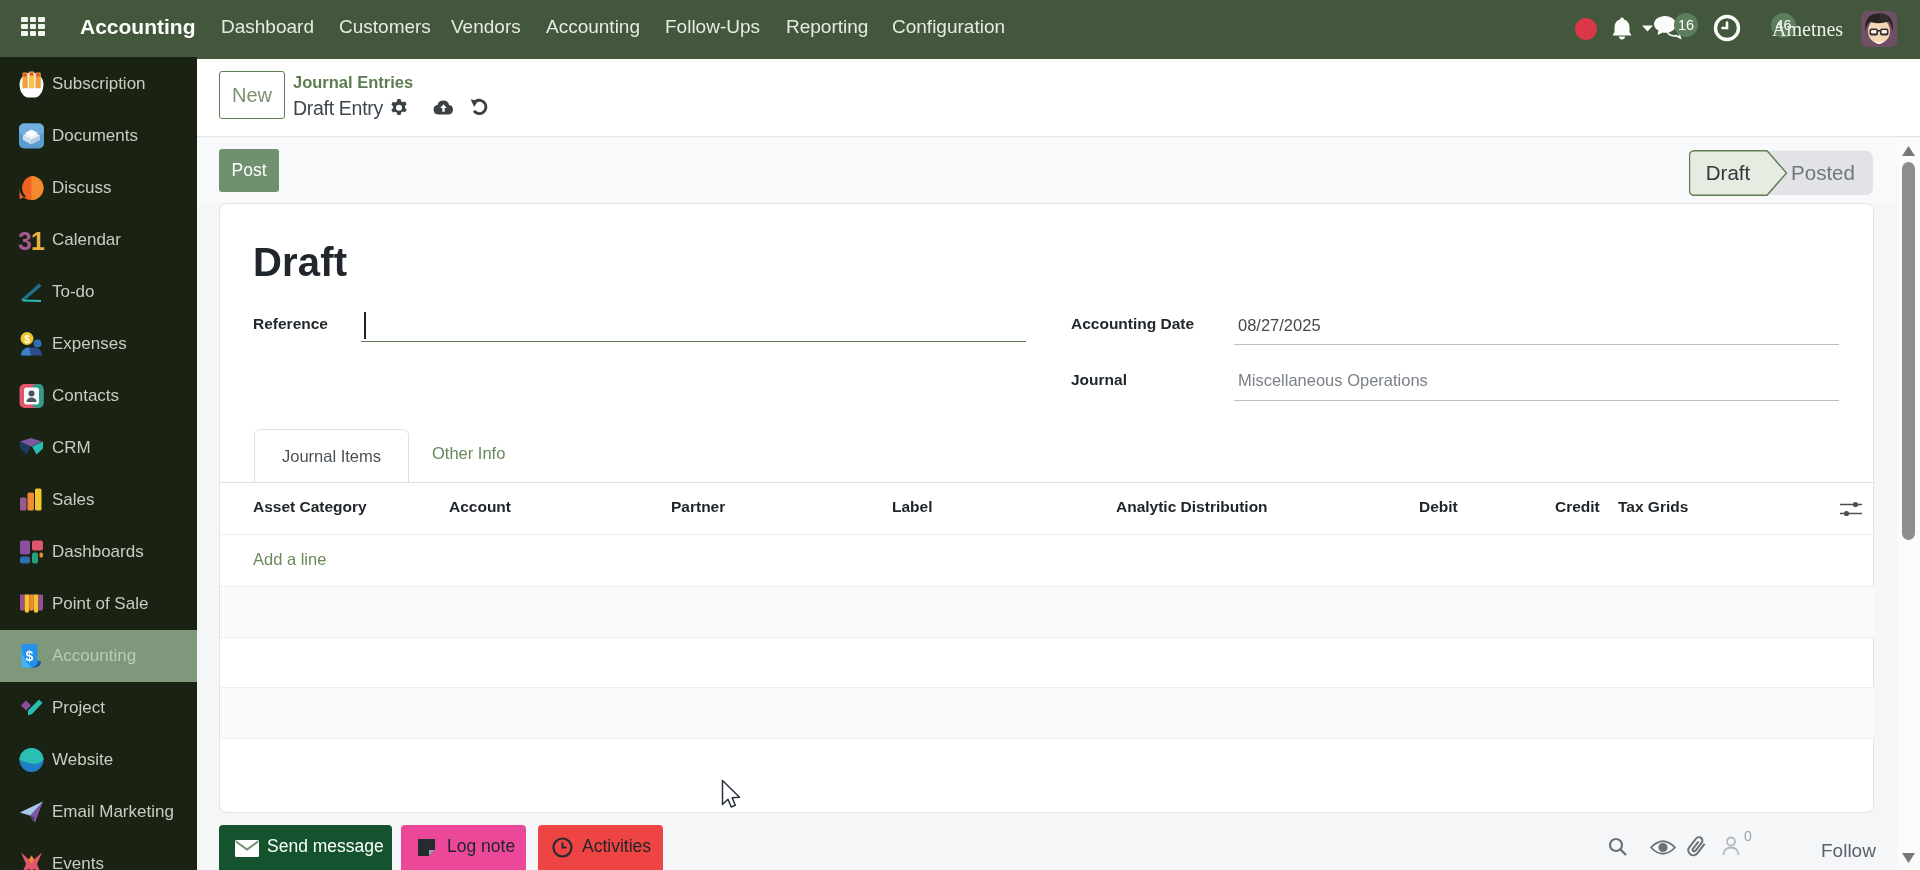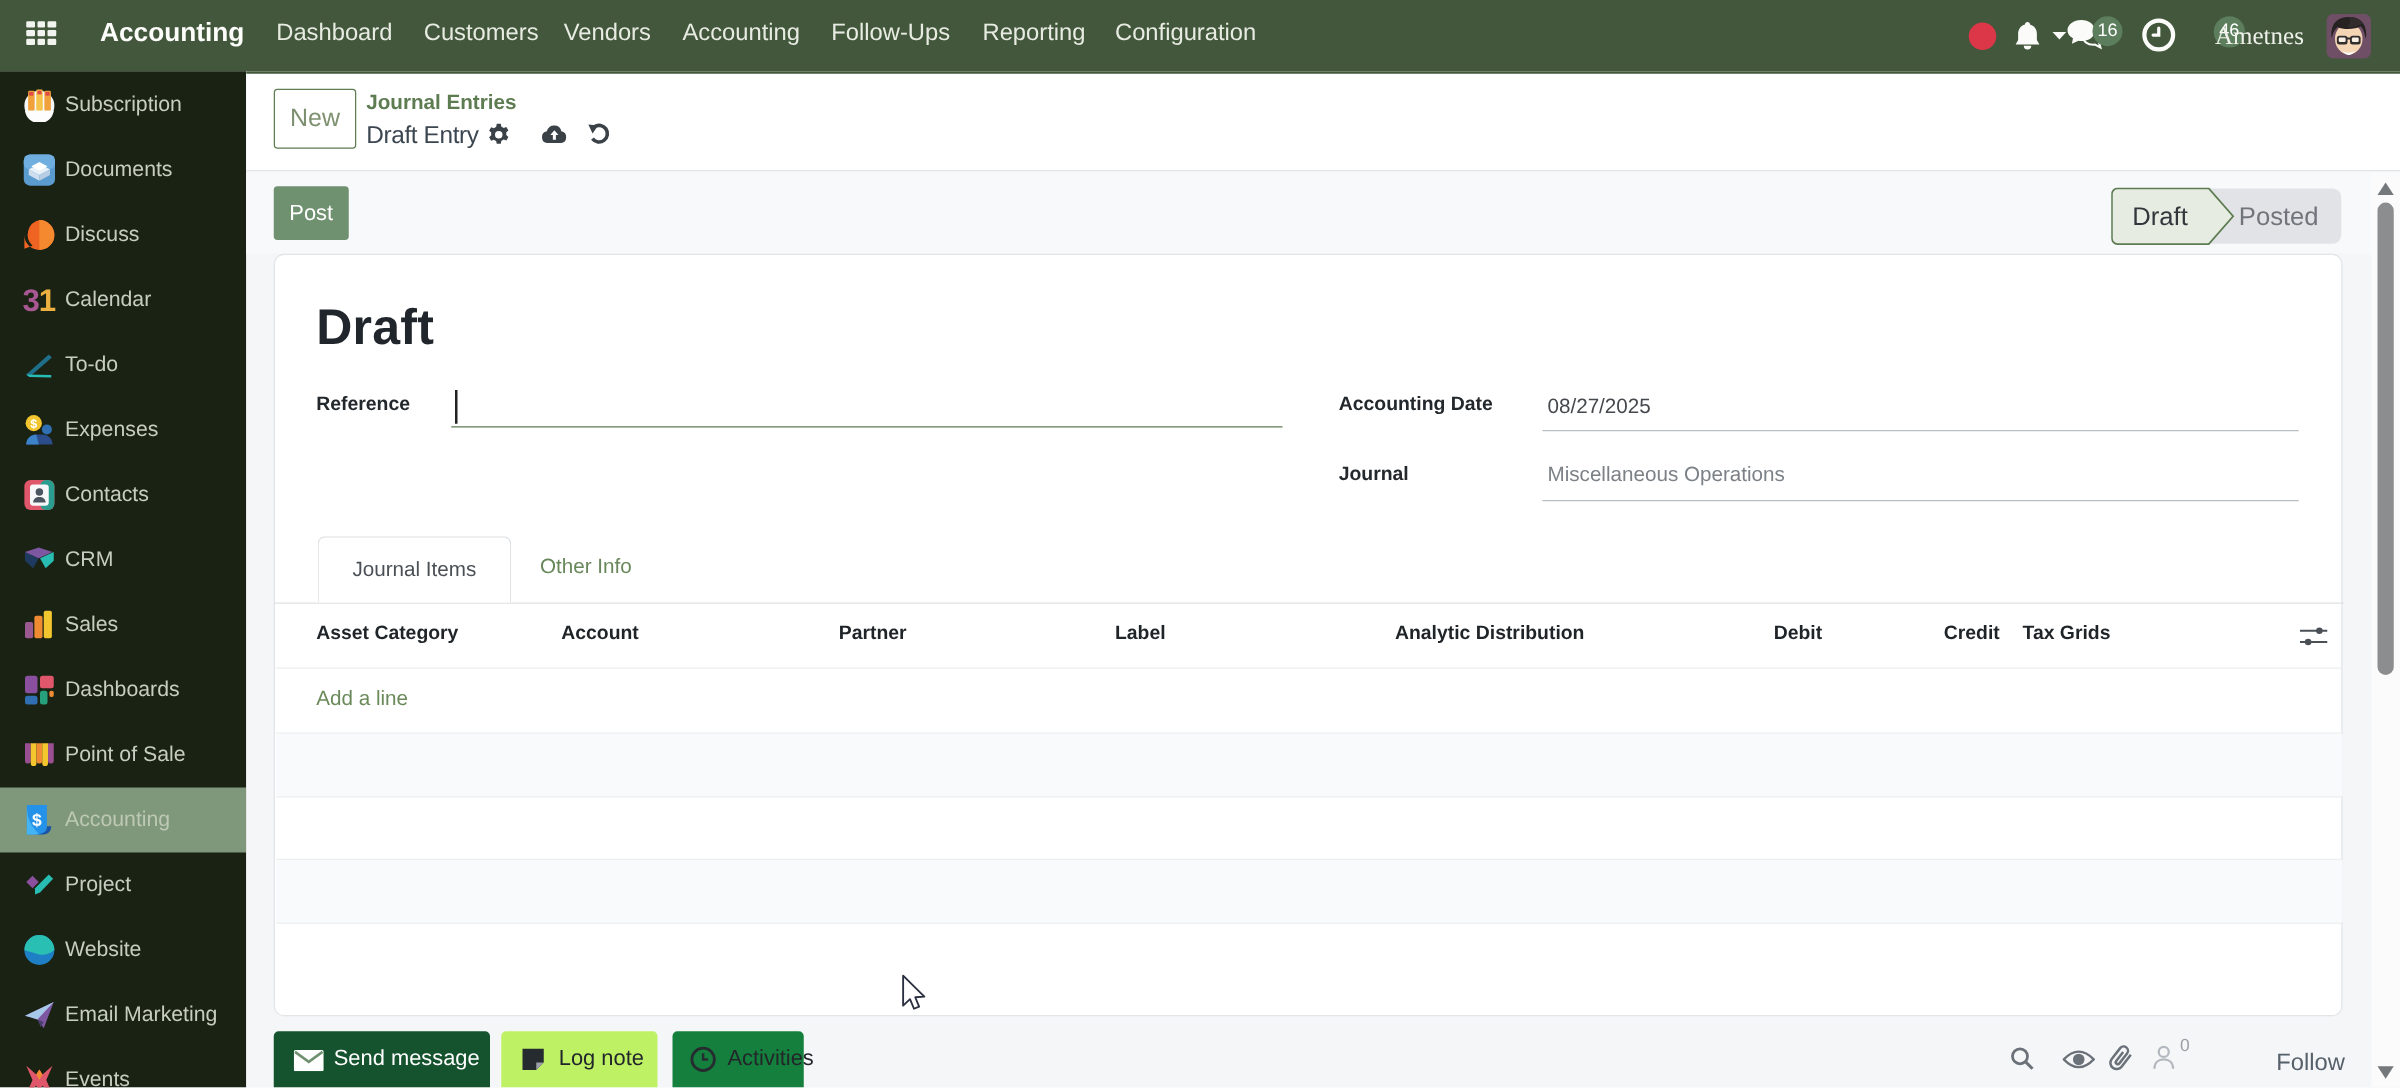--- a/index.html
+++ b/index.html
@@ -334,28 +334,28 @@
   </div>
 
   <div id="chatter">
     <div class="chatbtn" style="left:22px;width:173px;background:#14532d;color:#fff;">
       <svg style="position:absolute;left:16px;top:15px" width="24" height="17" viewBox="0 0 24 17">
           <rect width="24" height="17" rx="1.5" fill="#fff"></rect>
           <path d="M1 1.5 l11 8 11-8" fill="none" stroke="#6f9170" stroke-width="2"></path>
         </svg>
       <span style="position:absolute;left:48px;top:11px;">Send message</span>
     </div>
-    <div class="chatbtn" style="left:204px;width:125px;background:#bef264;color:#22262a;">
+    <div class="chatbtn" style="left:204px;width:125px;background:#ec4899;color:#22262a;">
       <svg style="position:absolute;left:16px;top:13px" width="19" height="19" viewBox="0 0 19 19">
           <path d="M1 1 h17 v11 l-6 6 H1z M12 18 v-6 h6" fill="#262b30"></path>
           <path d="M12 18 l6-6 h-6z" fill="#9aa0a6"></path>
         </svg>
       <span style="position:absolute;left:46px;top:11px;">Log note</span>
     </div>
-    <div class="chatbtn" style="left:341px;width:105px;background:#15803d;color:#22262a;">
+    <div class="chatbtn" style="left:341px;width:125px;background:#ef4444;color:#22262a;">
       <svg style="position:absolute;left:14px;top:12px" width="21" height="21" viewBox="0 0 21 21">
           <circle cx="10.5" cy="10.5" r="9" fill="none" stroke="#262b30" stroke-width="2.2"></circle>
           <path d="M10.5 5.5 v5 h4" fill="none" stroke="#262b30" stroke-width="2"></path>
         </svg>
       <span style="position:absolute;left:44px;top:11px;">Activities</span>
     </div>
     <svg class="abs" style="left:1411px;top:24px" width="20" height="20" viewBox="0 0 20 20">
         <circle cx="8" cy="8" r="6" fill="none" stroke="#6a7178" stroke-width="2.2"></circle>
         <path d="M12.5 12.5 L18 18" stroke="#6a7178" stroke-width="2.4"></path>
       </svg>

